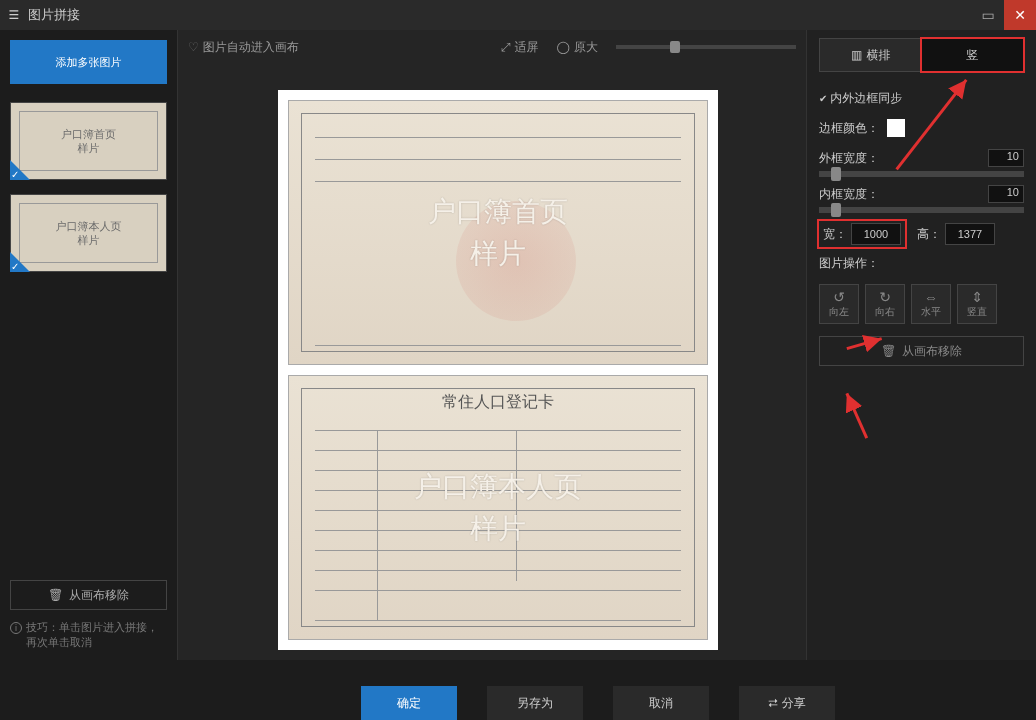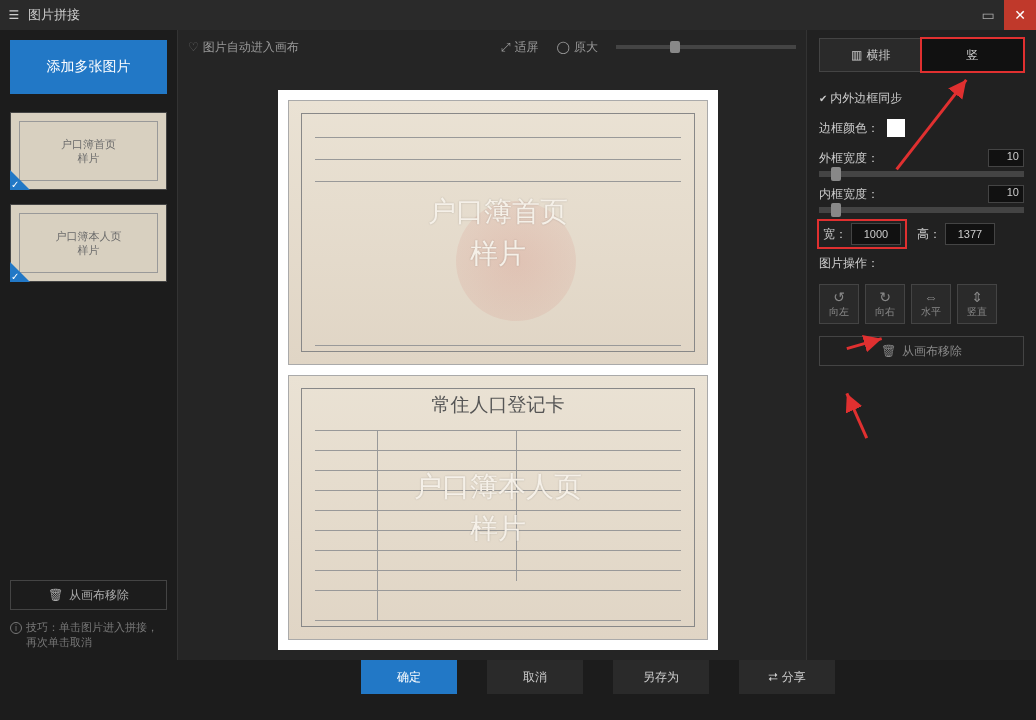--- a/index.html
+++ b/index.html
@@ -36,25 +36,25 @@
   width: 178px;
   background: #1c1c1c;
   border-right: 1px solid #333;
   padding: 10px;
   display: flex;
   flex-direction: column;
 }
 .add-btn {
   background: #2278c6;
   color: #fff;
-  height: 54px;
+  height: 44px;
   display: flex;
   align-items: center;
   justify-content: center;
-  font-size: 14px;
+  font-size: 11px;
   margin-bottom: 18px;
 }
 .thumb {
   width: 100%;
   height: 78px;
   background: #d8d0c0;
   border: 1px solid #444;
   margin-bottom: 14px;
   position: relative;
   display: flex;
@@ -131,21 +131,21 @@
 .doc-card .inner-border {
   position: absolute;
   inset: 12px;
   border: 1px solid #888;
 }
 .doc-card .card-title {
   position: absolute;
   top: 16px;
   left: 0; right: 0;
   text-align: center;
-  font-size: 19px;
+  font-size: 16px;
   color: #555;
   font-family: Liberation Sans, sans-serif;
 }
 .doc-card .overlay-text {
   position: relative;
   z-index: 2;
   color: #f5f0e8;
   font-size: 28px;
   font-family: SimHei, sans-serif;
   line-height: 1.5;
@@ -186,21 +186,21 @@
 .size-row { display:flex; align-items:center; gap:4px; margin-top:8px;}
 .size-input { width:50px; height:22px; background:#111; border:1px solid #444; color:#ccc; text-align:center; font-size:11px;}
 .ops-buttons { display:flex; gap:6px; margin-top:12px;}
 .op-btn { width:40px; height:40px; background:#2a2a2a; border:1px solid #444; display:flex; flex-direction:column; align-items:center; justify-content:center; color:#888; font-size:10px;}
 .op-btn .ic { font-size:14px;}
 .remove-btn { margin-top:12px; height:30px; border:1px solid #444; display:flex; align-items:center; justify-content:center; color:#888; gap:6px;}
 .footer {
   height: 60px;
   background: #1c1c1c;
   display: flex;
-  align-items: flex-start;
+  align-items: flex-end;
   justify-content: center;
   gap: 30px;
   padding-right: 40px;
   padding-left: 200px;
 }
 .footer-btn {
   width: 96px; height: 34px; display: flex; align-items: center; justify-content: center;
   color: #ccc; border: 1px solid transparent; background:#2a2a2a;
 }
 .footer-btn.primary { background: #2278c6; color: #fff; border:none;}
@@ -386,19 +386,19 @@
         </defs>
       <line class="red-arrow" x1="90" y1="140" x2="160" y2="50"></line>
       <line class="red-arrow" x1="40" y1="320" x2="75" y2="310"></line>
       <line class="red-arrow" x1="60" y1="410" x2="40" y2="365"></line>
     </svg>
   </div>
 </div>
 
 <div class="footer">
   <div class="footer-btn primary">确定</div>
+  <div class="footer-btn">另存为</div>
   <div class="footer-btn">取消</div>
-  <div class="footer-btn">另存为</div>
   <div class="footer-btn share">
     <span>⮂</span>
     <span>分享</span>
   </div>
 </div>
 
 </body></html>

